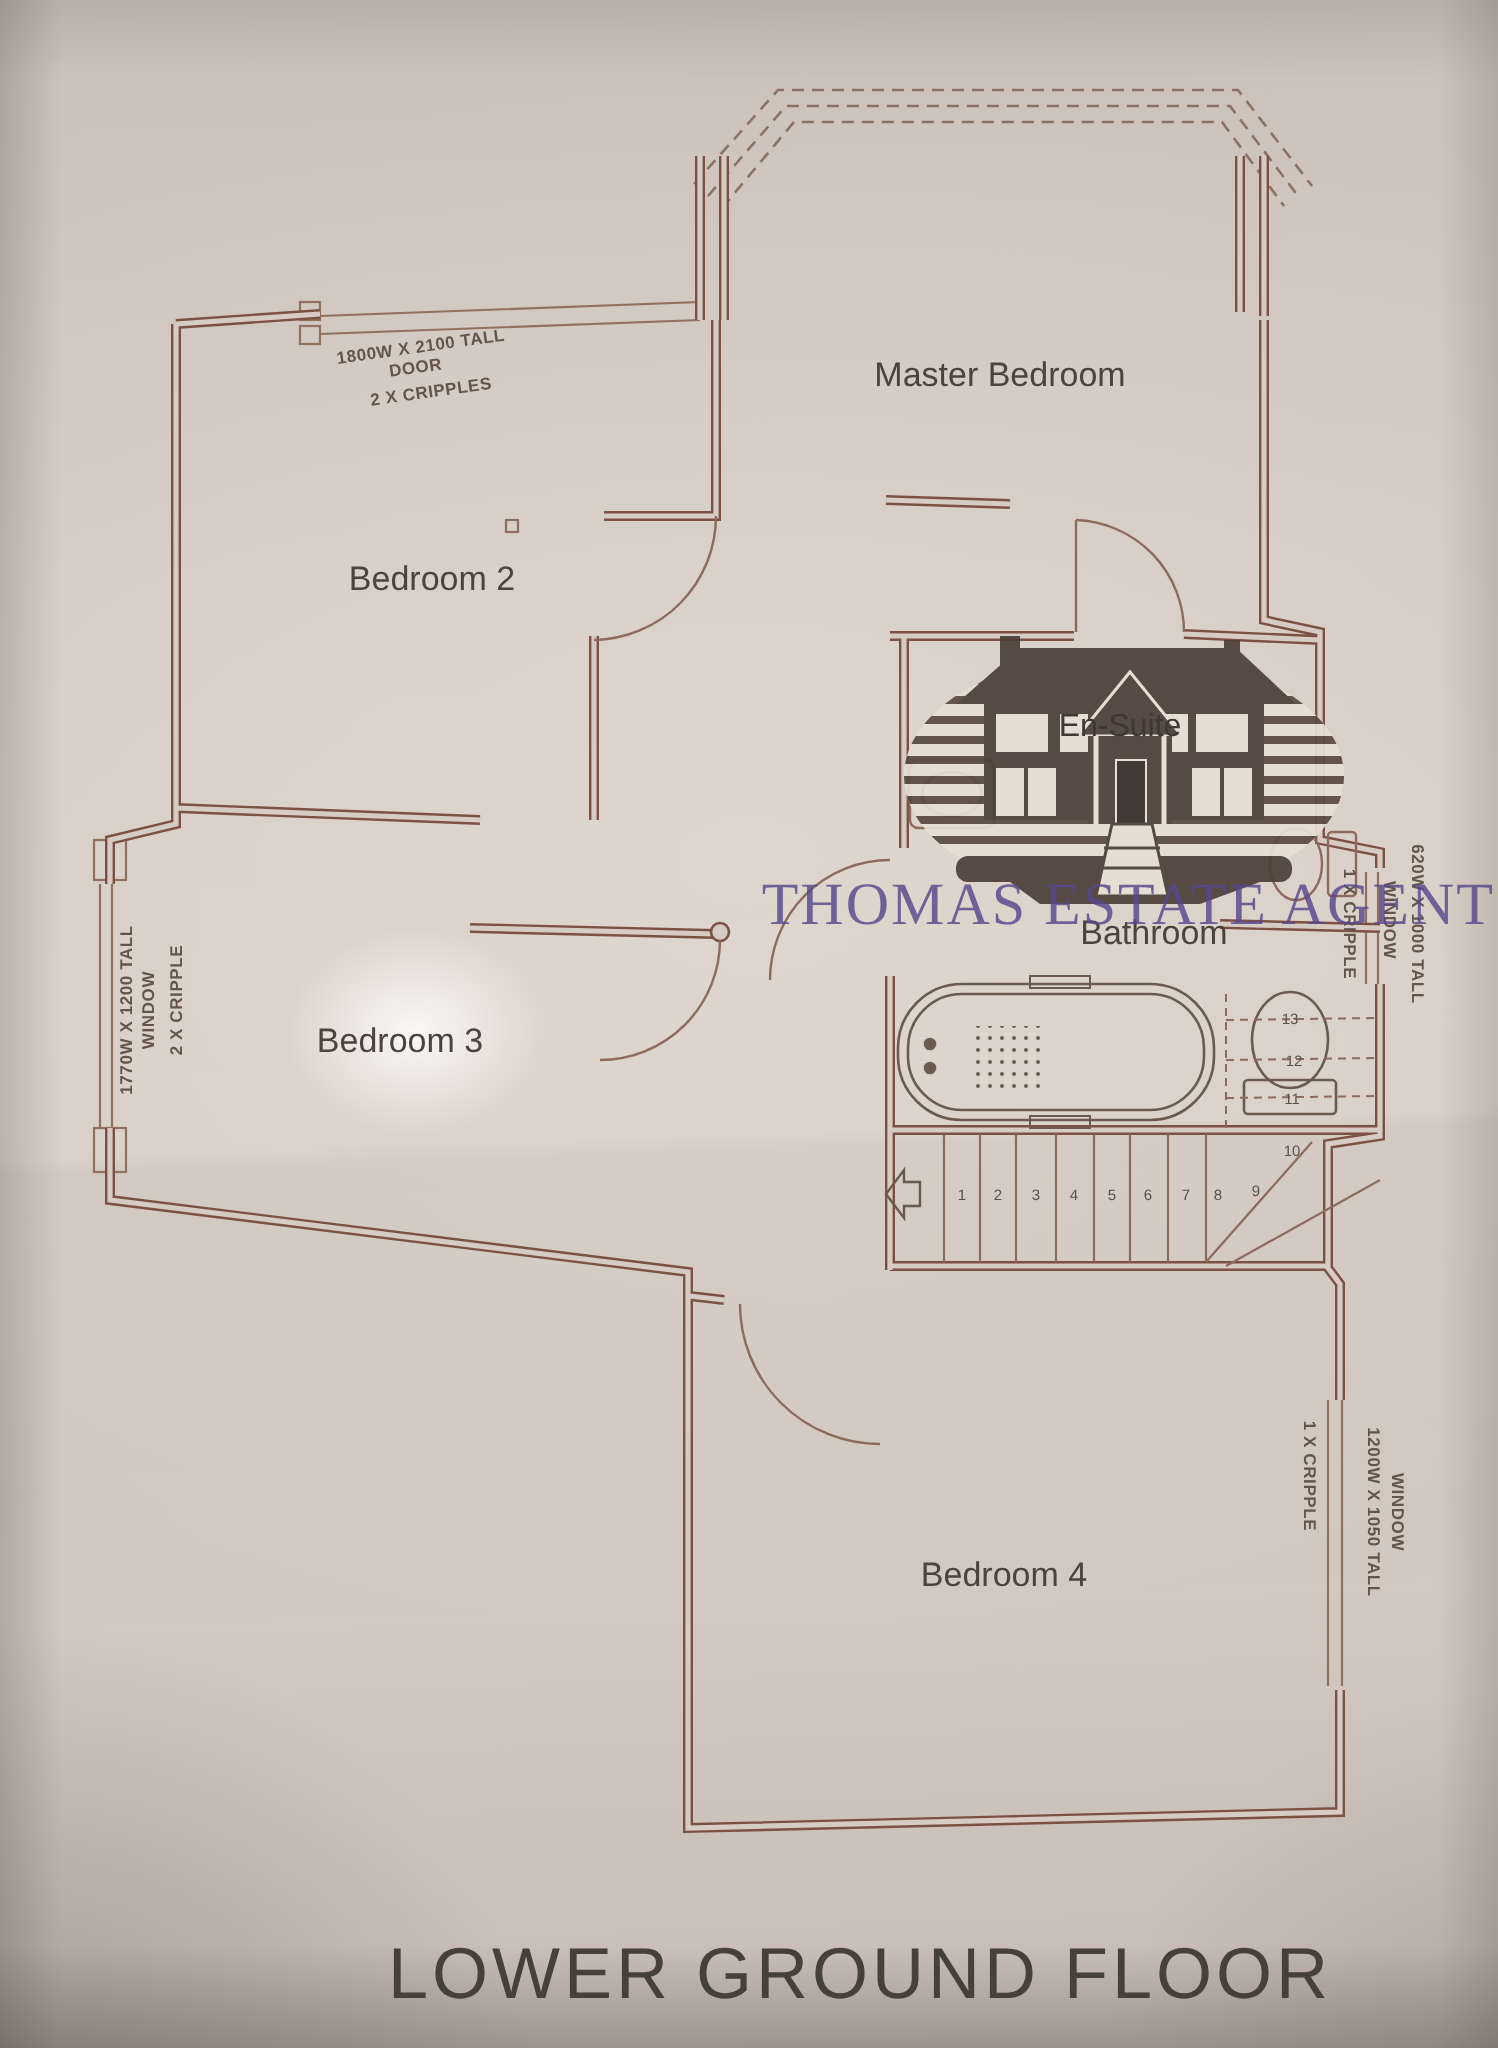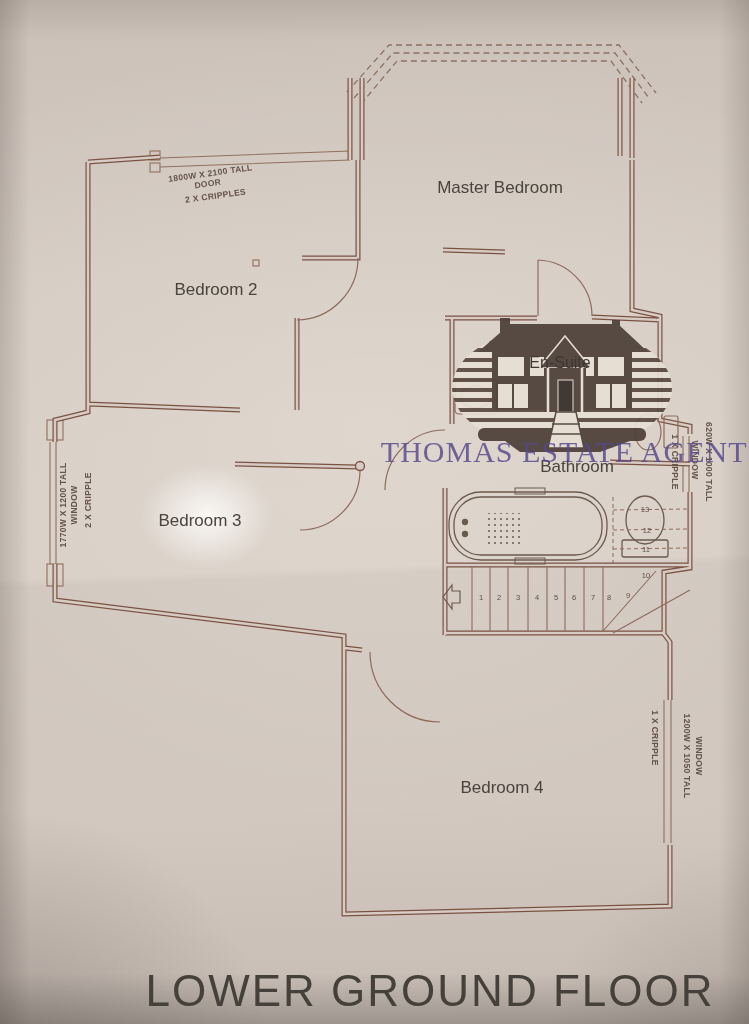--- a/index.html
+++ b/index.html
@@ -18,21 +18,21 @@
       linear-gradient(178deg,#cbc1b9 0%, #d4cac1 28%, #d7cdc4 54%, #d7cdc4 55.2%, #cfc5bc 56%, #d2c8bf 78%, #c6bcb4 100%);
   }
   svg text{font-family:"Liberation Sans",sans-serif;}
   .roomlabel{fill:#4a443c;font-size:17px;}
   .dimlabel{fill:#64544a;font-size:8.5px;font-weight:bold;letter-spacing:.3px;}
   .stepnum{fill:#5a5048;font-size:7.5px;}
   .wm-text{font-family:"Liberation Serif",serif;font-size:30px;fill:rgba(86,71,140,.82);letter-spacing:1px;}
   .ensuite-label{fill:#332c27;font-size:16px;}
   #title{
     position:absolute;top:966px;left:430px;transform:translateX(-50%);
-    font-size:44px;letter-spacing:2px;color:#45403a;white-space:nowrap;
+    font-size:36px;letter-spacing:2px;color:#45403a;white-space:nowrap;
   }
 </style>
 </head>
 <body>
 
 <div id="photo">
   <svg width="749" height="1024" viewBox="0 0 749 1024">
     <defs>
       <pattern id="dotp" width="6" height="6" patternUnits="userSpaceOnUse">
         <circle cx="3" cy="3" r="1" fill="#6b5a4e"></circle>

